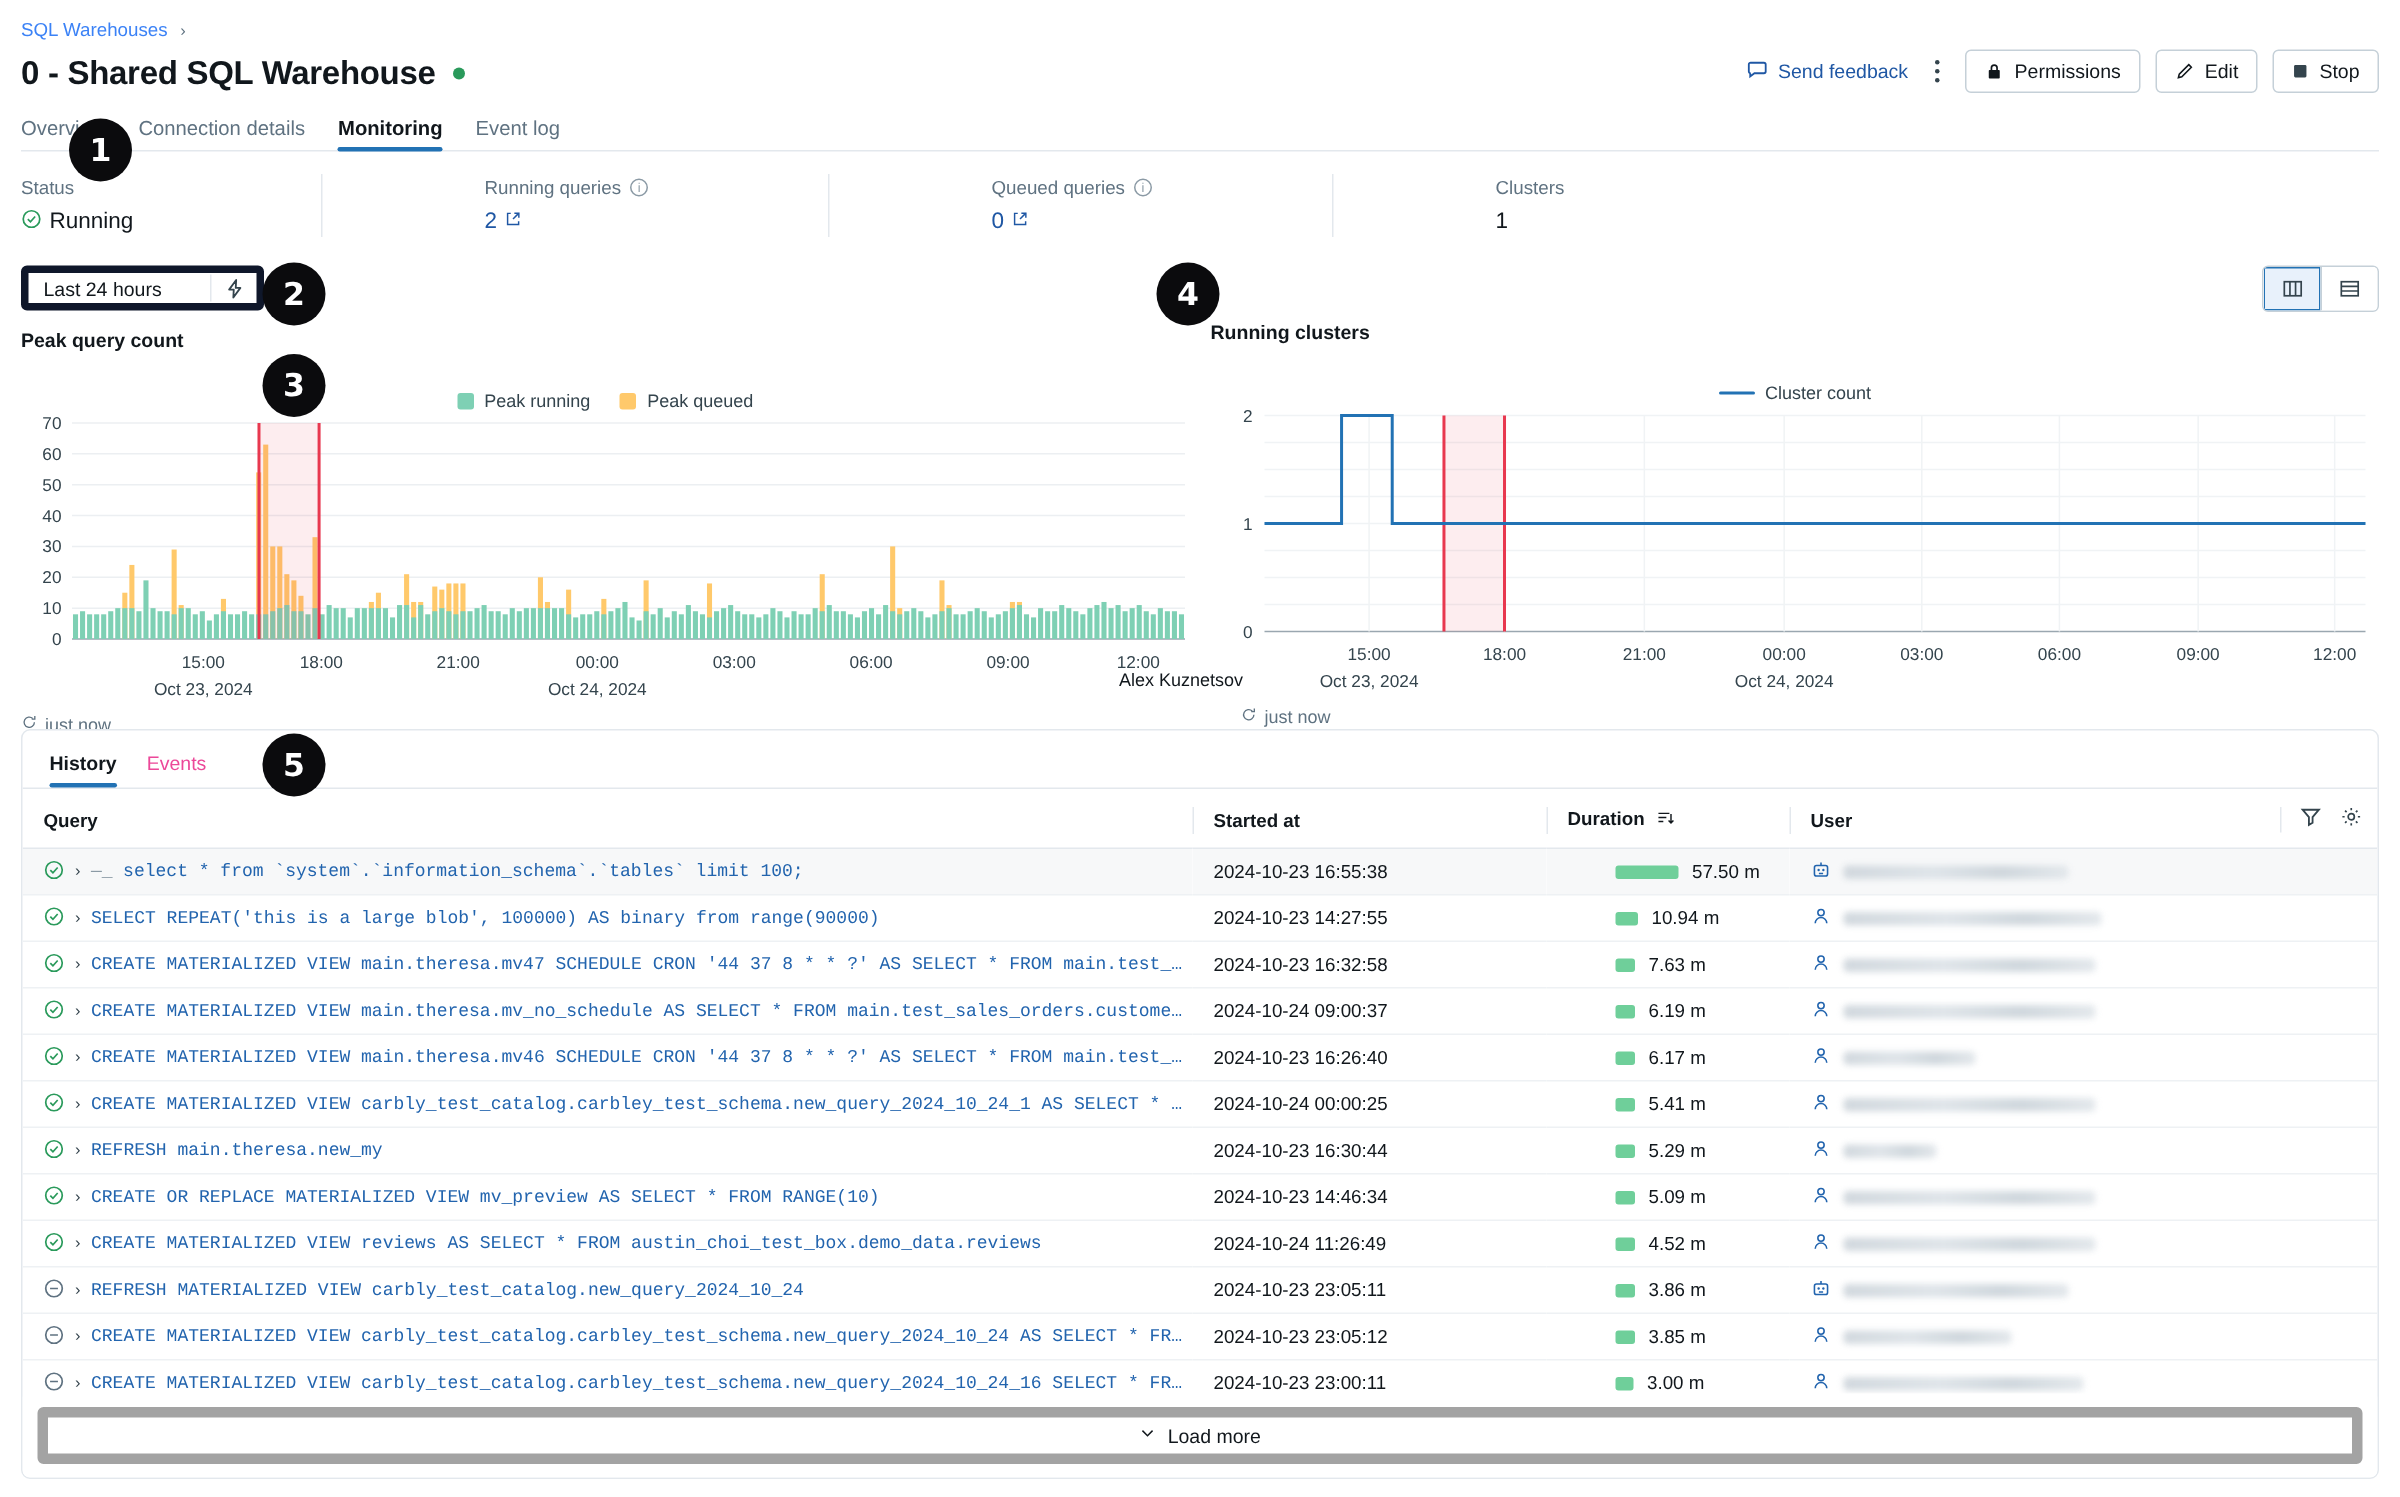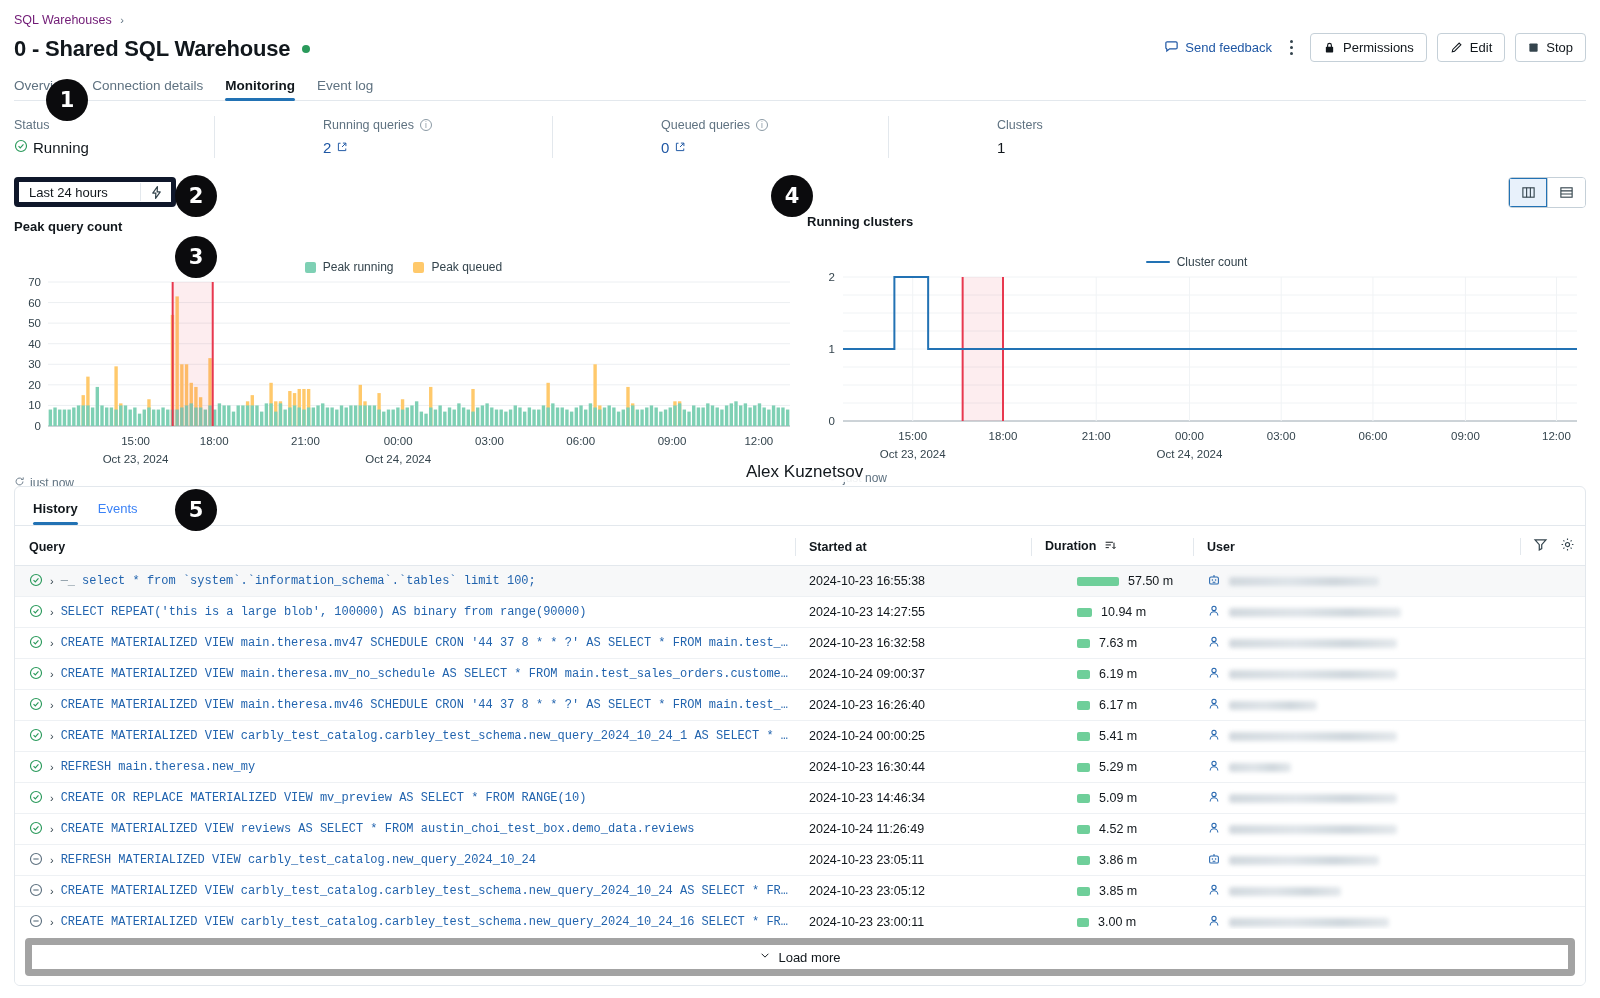--- a/index.html
+++ b/index.html
@@ -13,21 +13,21 @@
     overflow:hidden;
   }
   .page {
     position:relative;
     width:1600px; height:998px;
     background:#ffffff;
     padding:0 14px;
   }
   
   .breadcrumb { padding-top:13px; font-size:12.5px; color:#1f57a4; }
-  .breadcrumb .crumb-link { color:#701a75; text-decoration:none; cursor:pointer; }
+  .breadcrumb .crumb-link { color:#3b82f6; text-decoration:none; cursor:pointer; }
   .breadcrumb .crumb-sep { color:#5f7281; margin-left:5px; font-size:11px; }
   .title-row { display:flex; align-items:center; margin-top:9px; }
   .page-title { font-size:22px; font-weight:700; letter-spacing:-0.2px; color:#11171c; }
   .status-dot { width:8px; height:8px; border-radius:50%; background:#2a9a5b; margin-left:12px; }
 
   
   .header-actions {
     position:absolute; right:14px; top:33px;
     display:flex; align-items:center; gap:10px;
   }
@@ -86,31 +86,31 @@
   .view-toggle {
     position:absolute; right:0; top:0; display:flex;
     border:1px solid #c5d0d8; border-radius:4px; overflow:hidden; background:#fff;
   }
   .vt-btn { width:38px; height:29px; display:flex; align-items:center; justify-content:center; cursor:pointer; background:#fff; }
   .vt-btn.sel { background:#e8f1fb; box-shadow: inset 0 0 0 1px #2272b4; }
   .vt-btn + .vt-btn { border-left:1px solid #c5d0d8; }
 
   
   .cursor-label {
-    position:absolute; font-size:17px; color:#11171c; background:rgba(255,255,255,.9);
-    padding:0 2px; white-space:nowrap;margin-top:16px;
+    position:absolute; font-size:12px; color:#11171c; background:rgba(255,255,255,.9);
+    padding:0 2px; white-space:nowrap;
   }
 
   
   .bottom-card {
     position:absolute; left:14px; right:14px; top:486px; bottom:12px;
     border:1px solid #e3e8ed; border-radius:6px; background:#fff; overflow:hidden;
   }
   .sub-tabs { display:flex; gap:20px; padding:14px 18px 0 18px; position:relative; }
-  .sub-tab { font-size:13px; color:#3b82f6; padding-bottom:9px; cursor:pointer; position:relative; }
+  .sub-tab { font-size:13px; color:#ec4899; padding-bottom:9px; cursor:pointer; position:relative; }
   .sub-tab.active { color:#11171c; font-weight:600; }
   .sub-tab.active:after { content:""; position:absolute; left:0; right:0; bottom:0; height:3px; background:#2272b4; border-radius:2px; }
   .sub-rule { height:1px; background:#e3e8ed; }
 
   table.qtable { width:100%; border-collapse:collapse; table-layout:fixed; }
   table.qtable th {
     text-align:left; font-size:12.5px; font-weight:700; color:#11171c;
     padding:10px 0 10px 14px; border-bottom:1px solid #e3e8ed; position:relative;
     white-space:nowrap;
   }

